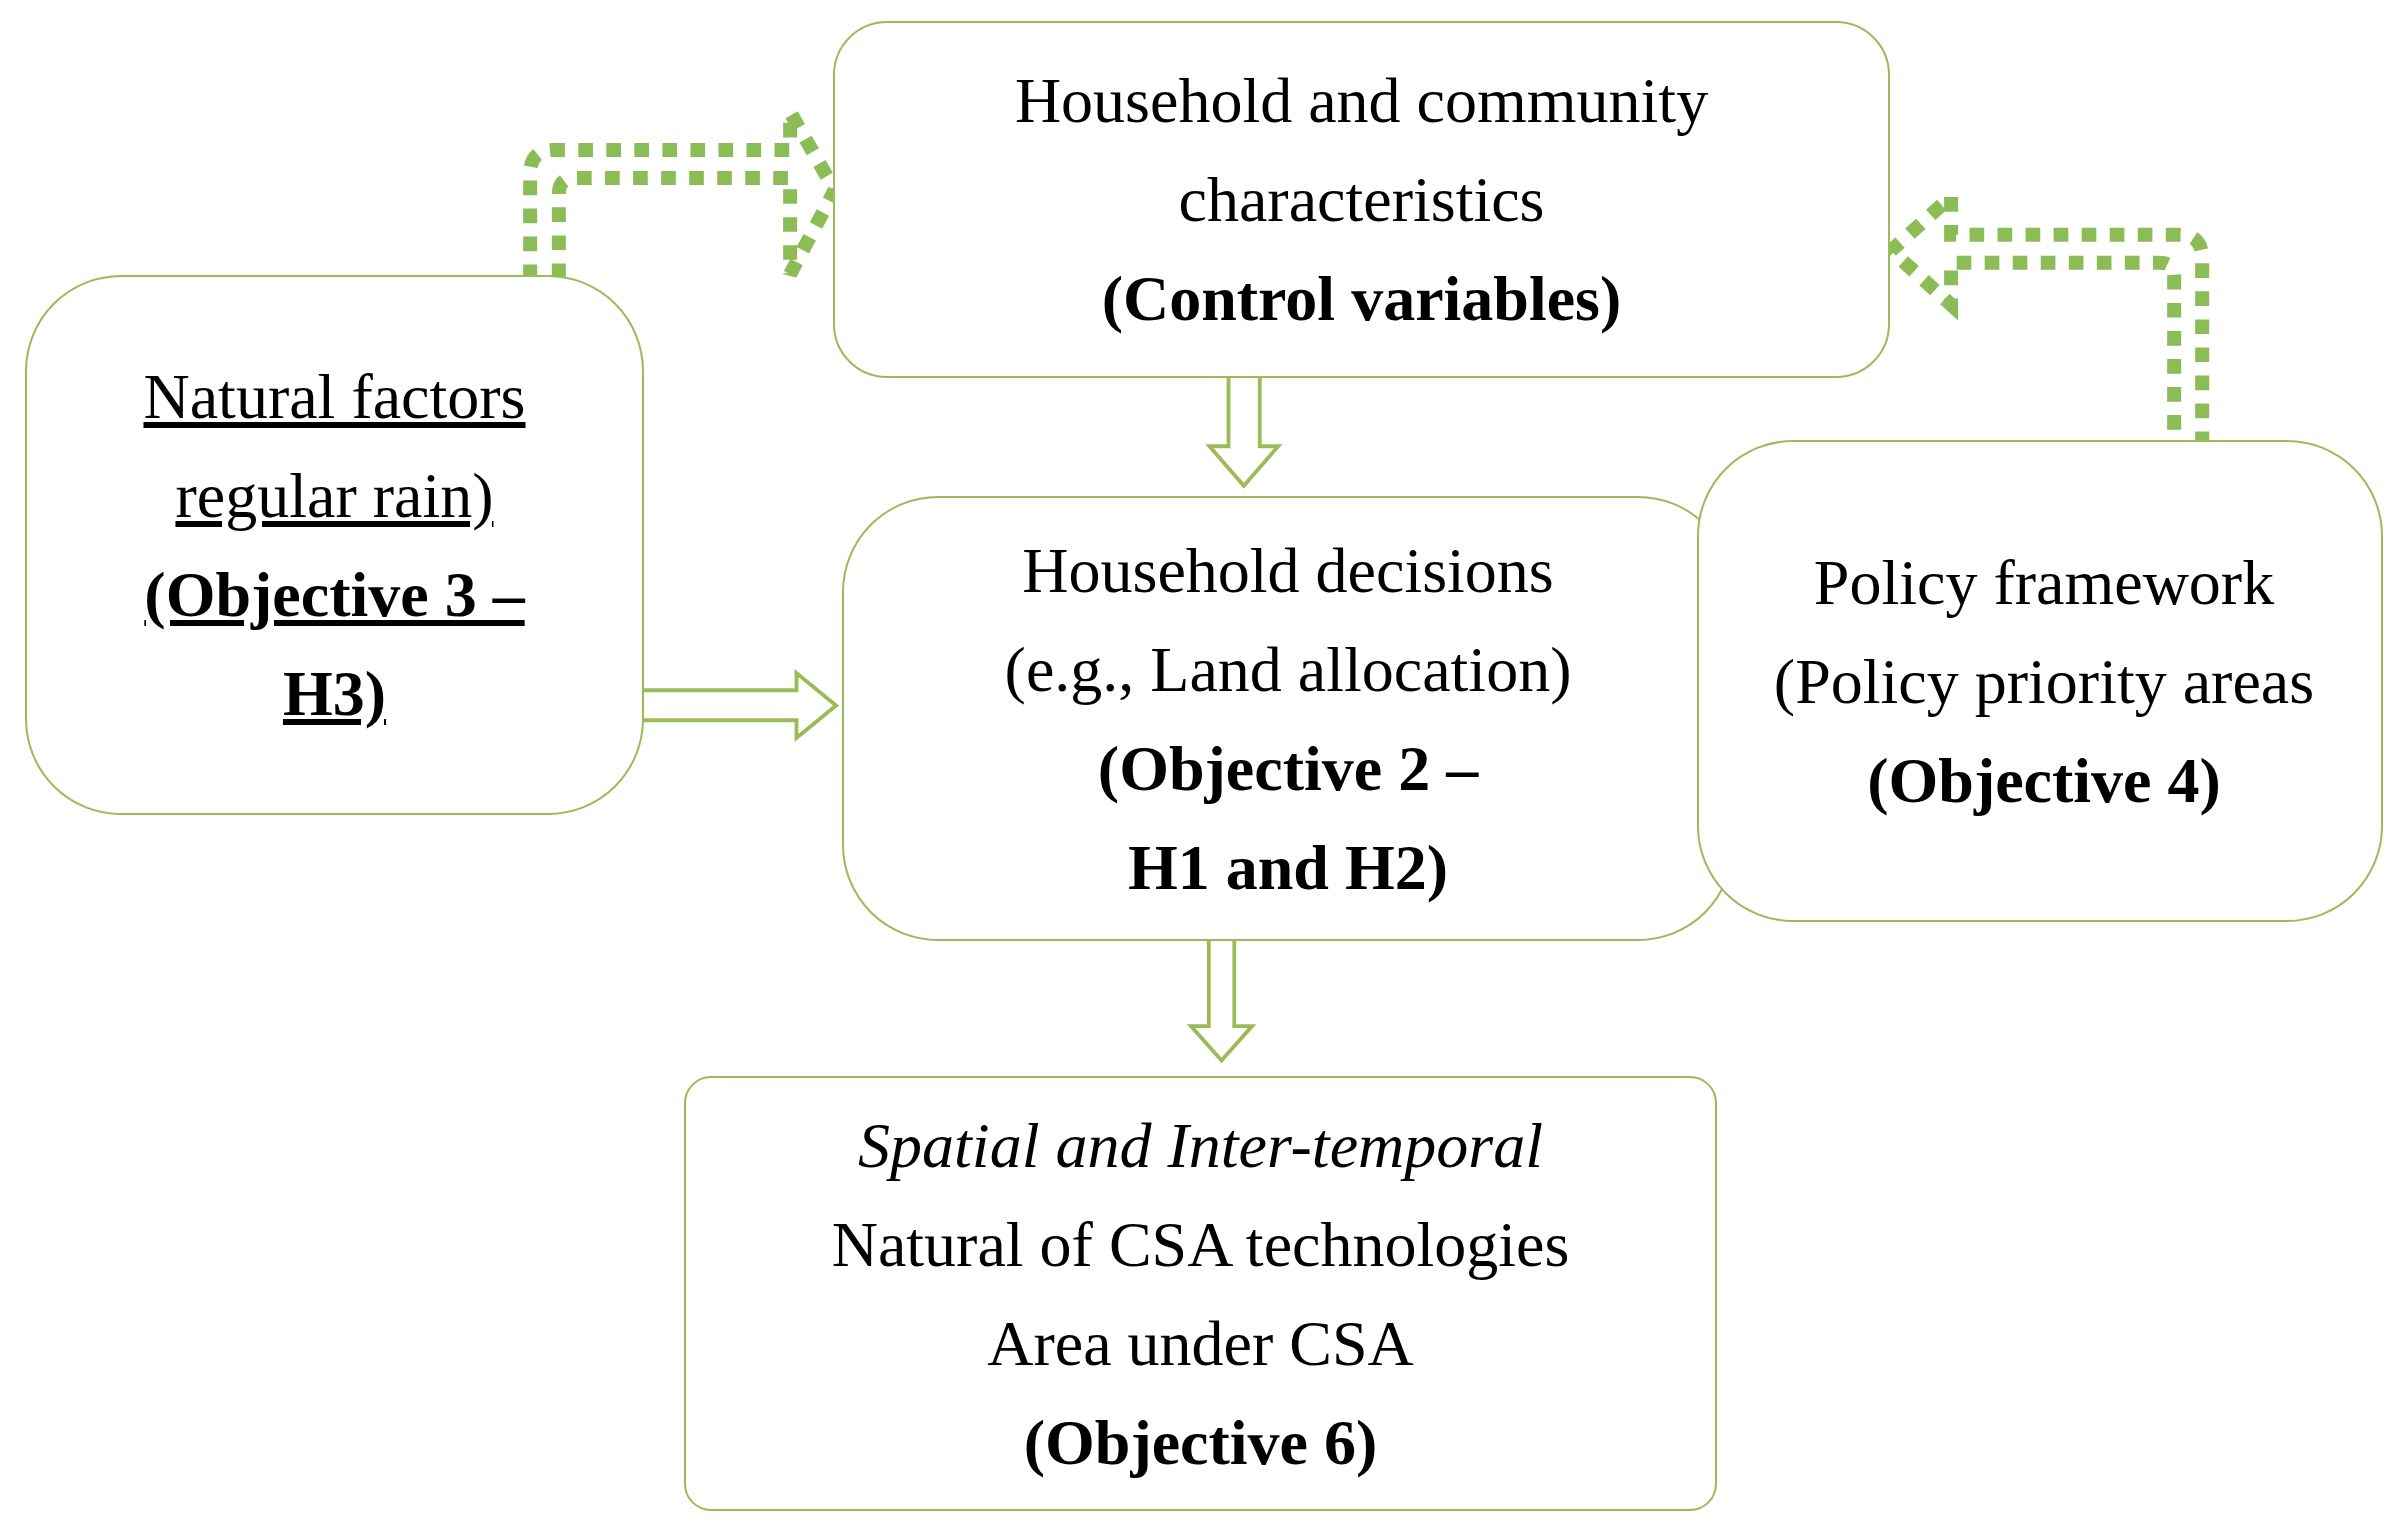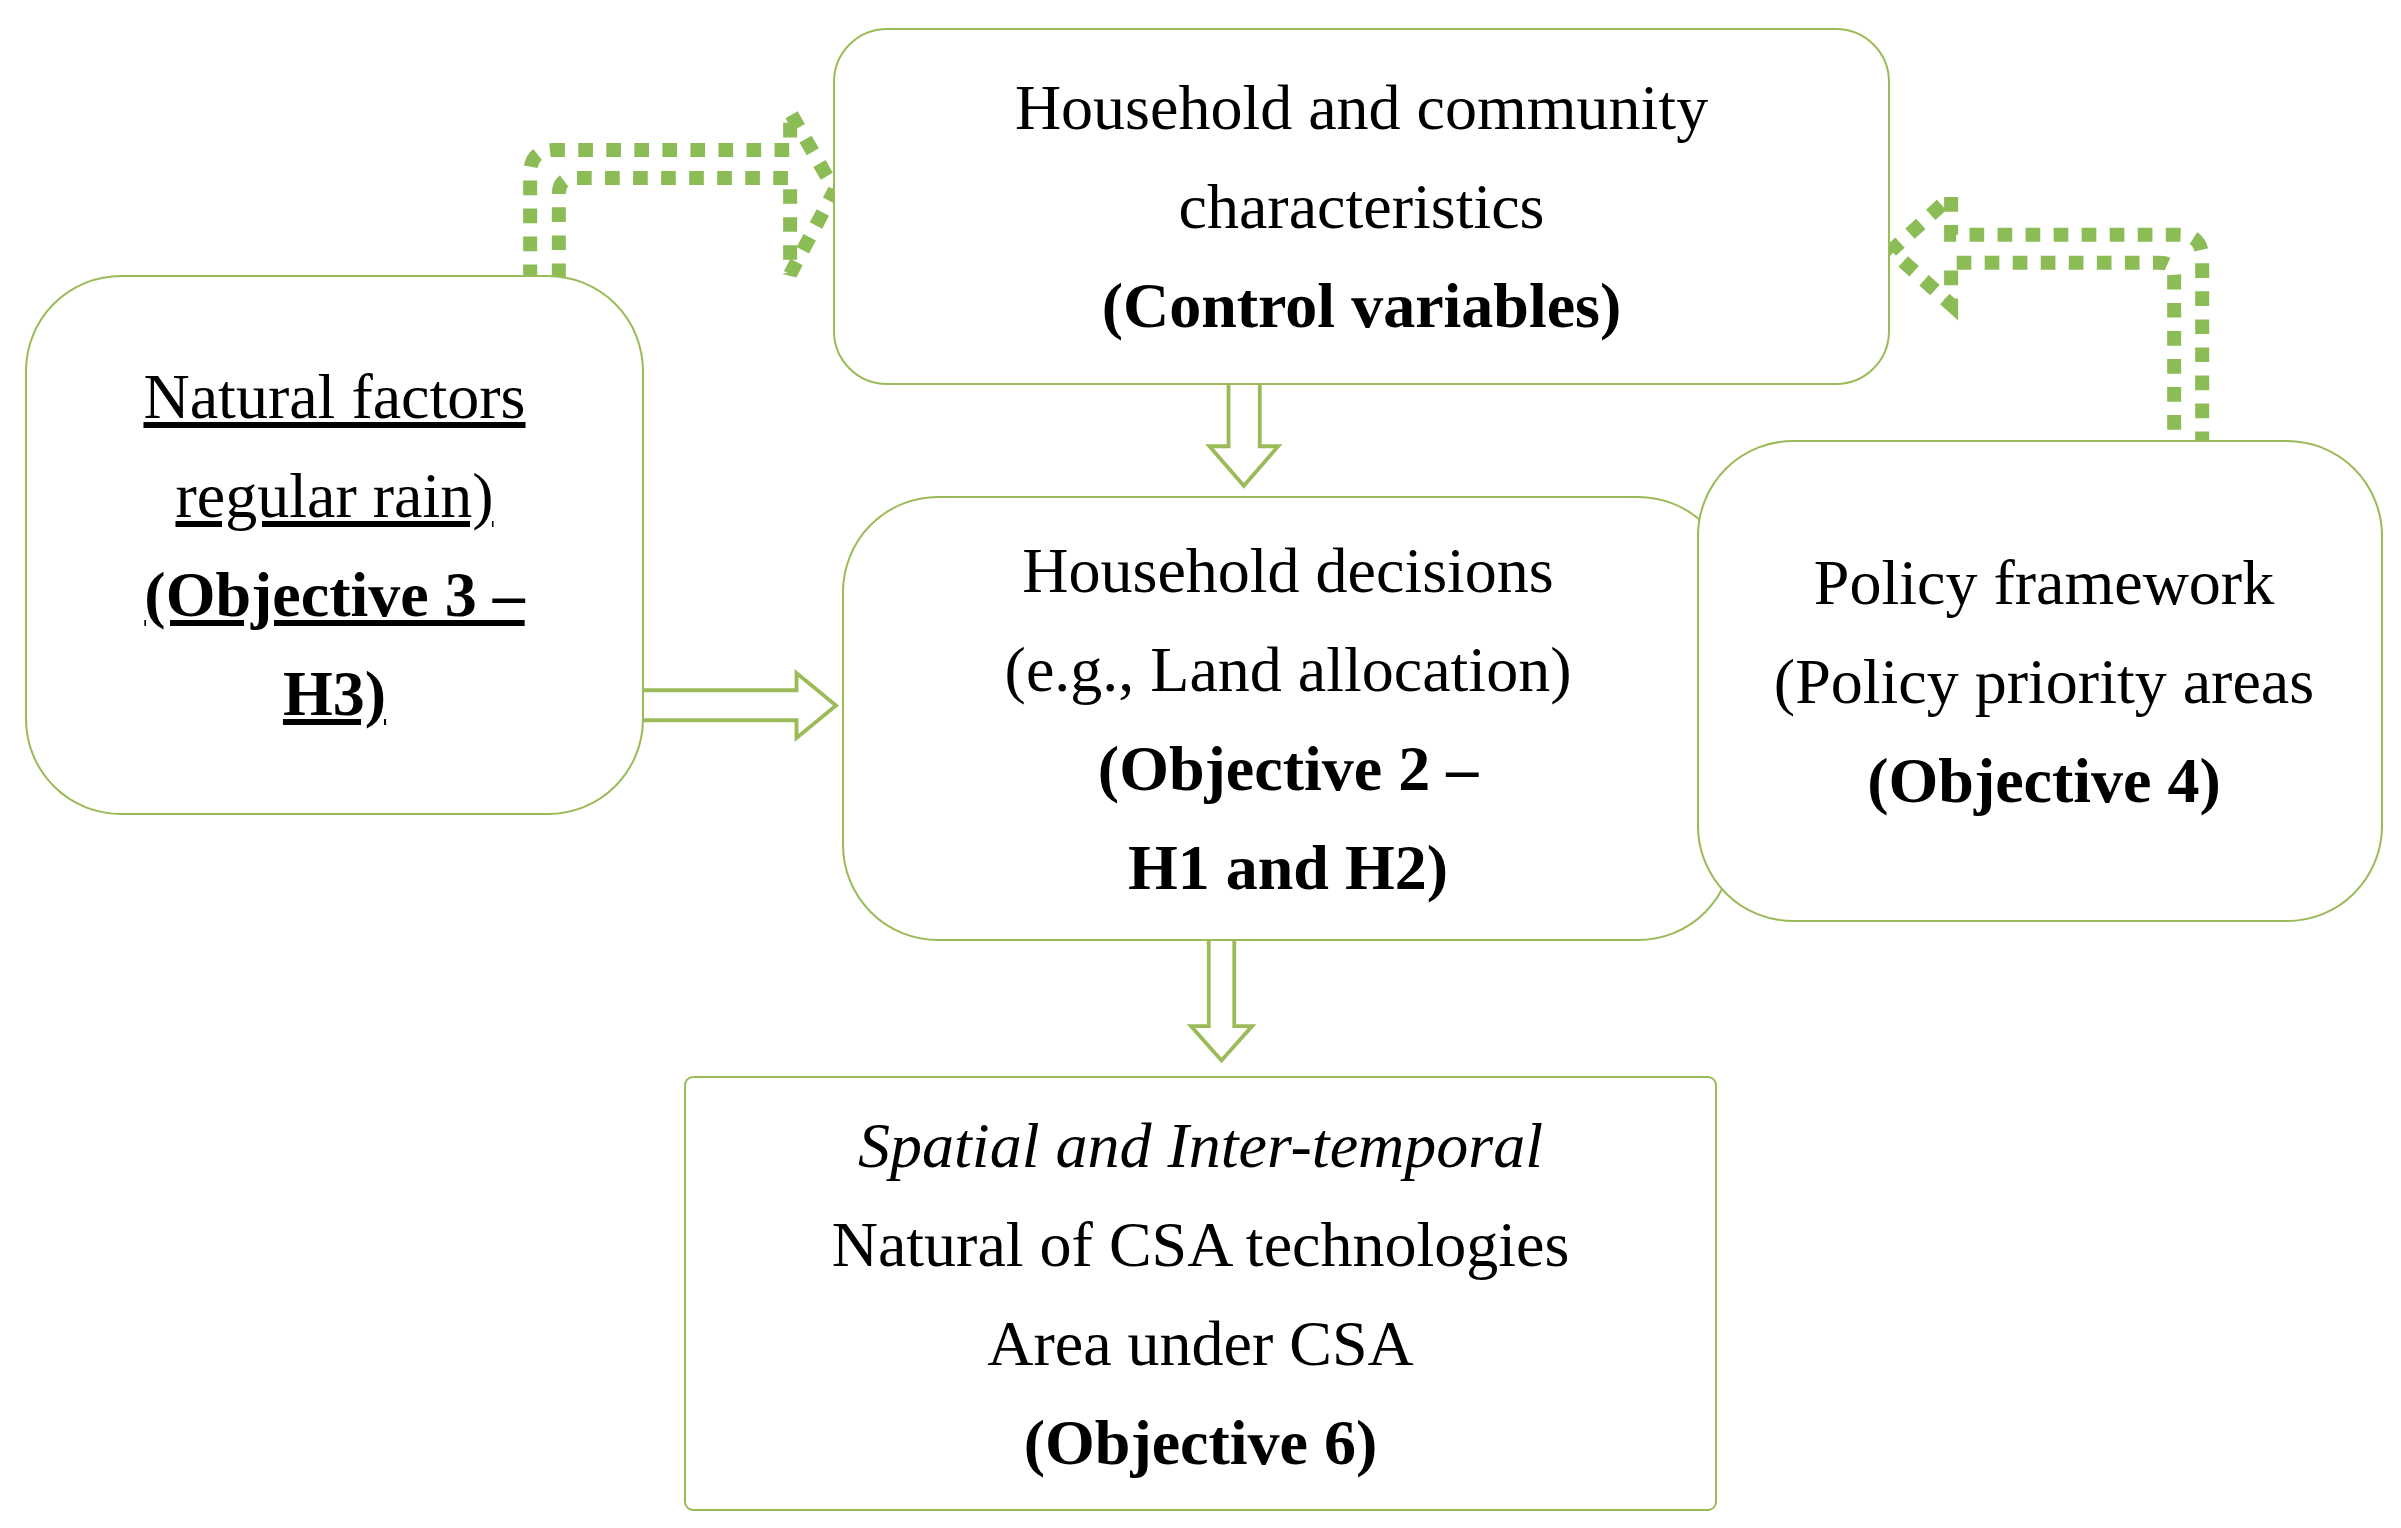--- a/index.html
+++ b/index.html
@@ -36,25 +36,25 @@
   }
   .box .ln {
     display: block;
     font-size: 64px;
     line-height: 99px;
     white-space: nowrap;
   }
   .b { font-weight: bold; }
   .i { font-style: italic; }
 
-  #box-top    { left: 833px; top: 28px;   width: 1057px; height: 357px; border-radius: 54px;  }
+  #box-top    { left: 833px; top: 21px;   width: 1057px; height: 357px; border-radius: 54px;  }
   #box-left   { left: 25px;   top: 275px;  width: 619px;  height: 540px; border-radius: 96px; text-decoration: underline; }
   #box-center { left: 842px; top: 496px;  width: 892px; height: 445px; border-radius: 96px; }
   #box-right  { left: 1697px; top: 440px;  width: 686px; height: 482px; border-radius: 96px; padding-left: 8px; }
-  #box-bottom { left: 684px; top: 1076px; width: 1033px; height: 435px; border-radius: 9px; justify-content: center; }
+  #box-bottom { left: 684px; top: 1076px; width: 1033px; height: 435px; border-radius: 27px; justify-content: center; }
 
   .solid-arrow {
     fill: #ffffff;
     stroke: #9bbb59;
     stroke-width: 6;
     stroke-linejoin: miter;
   }
   .dashed-arrow {
     fill: none;
     stroke: #8cbc55;

